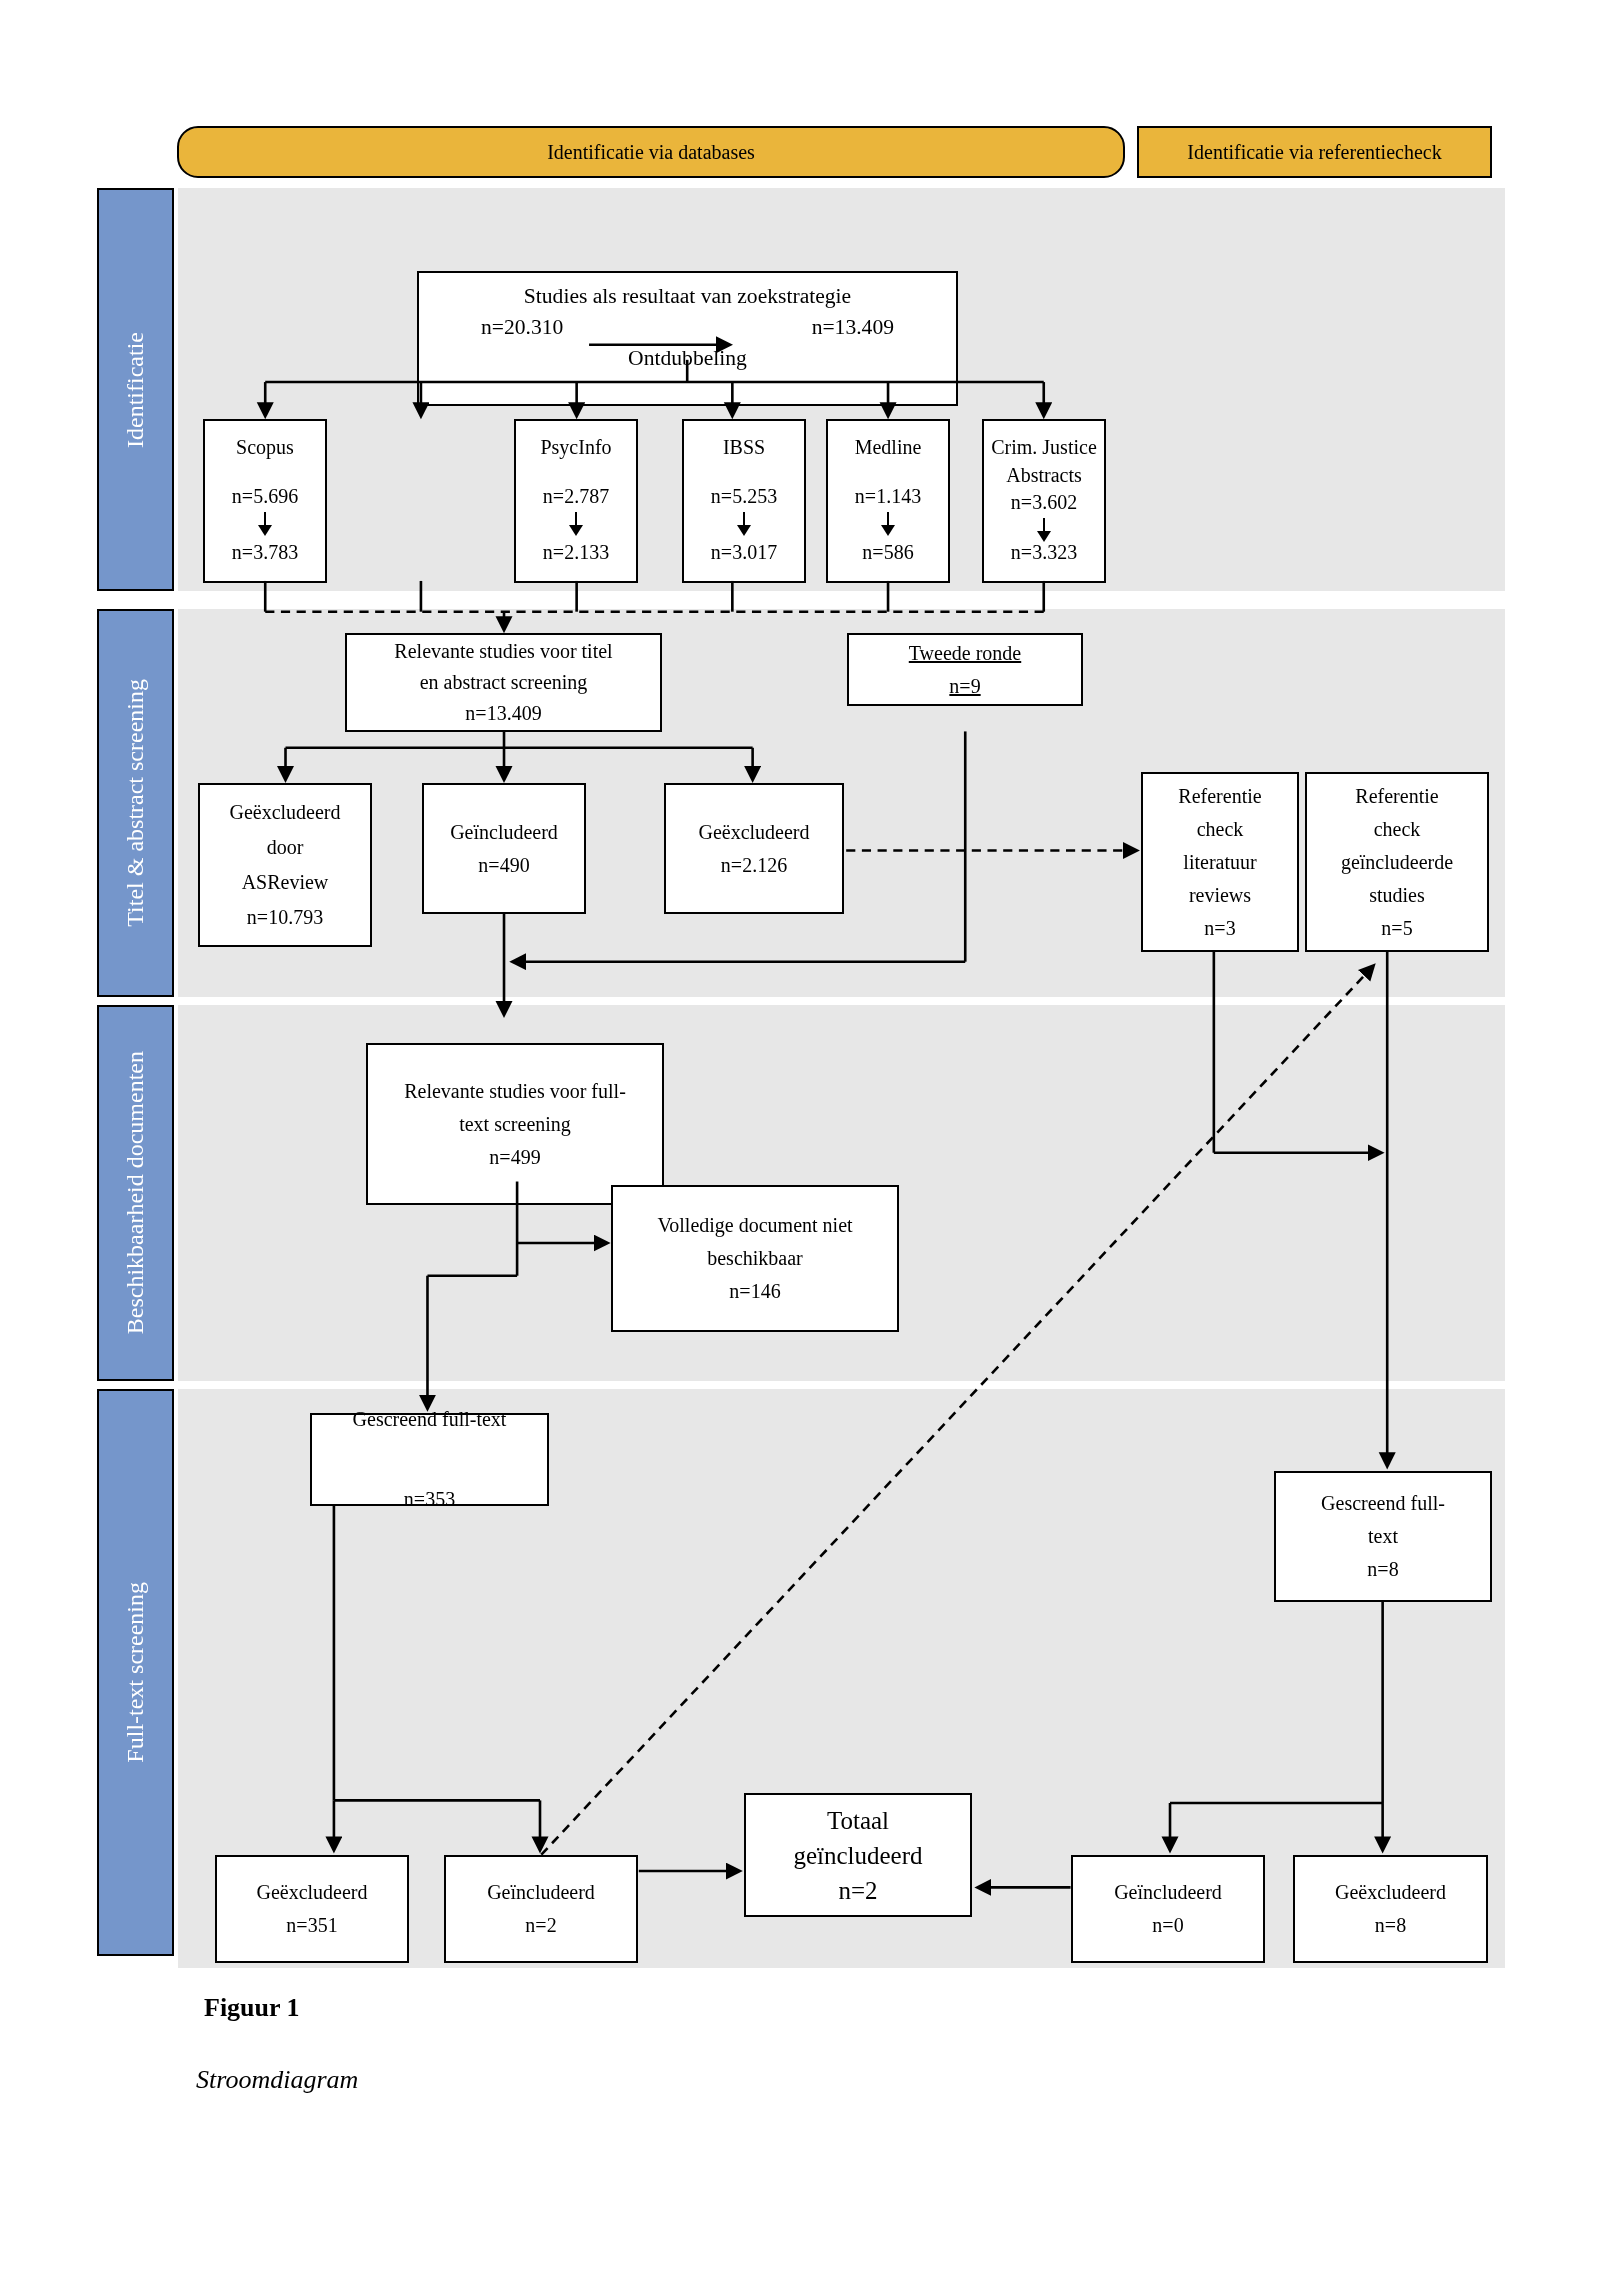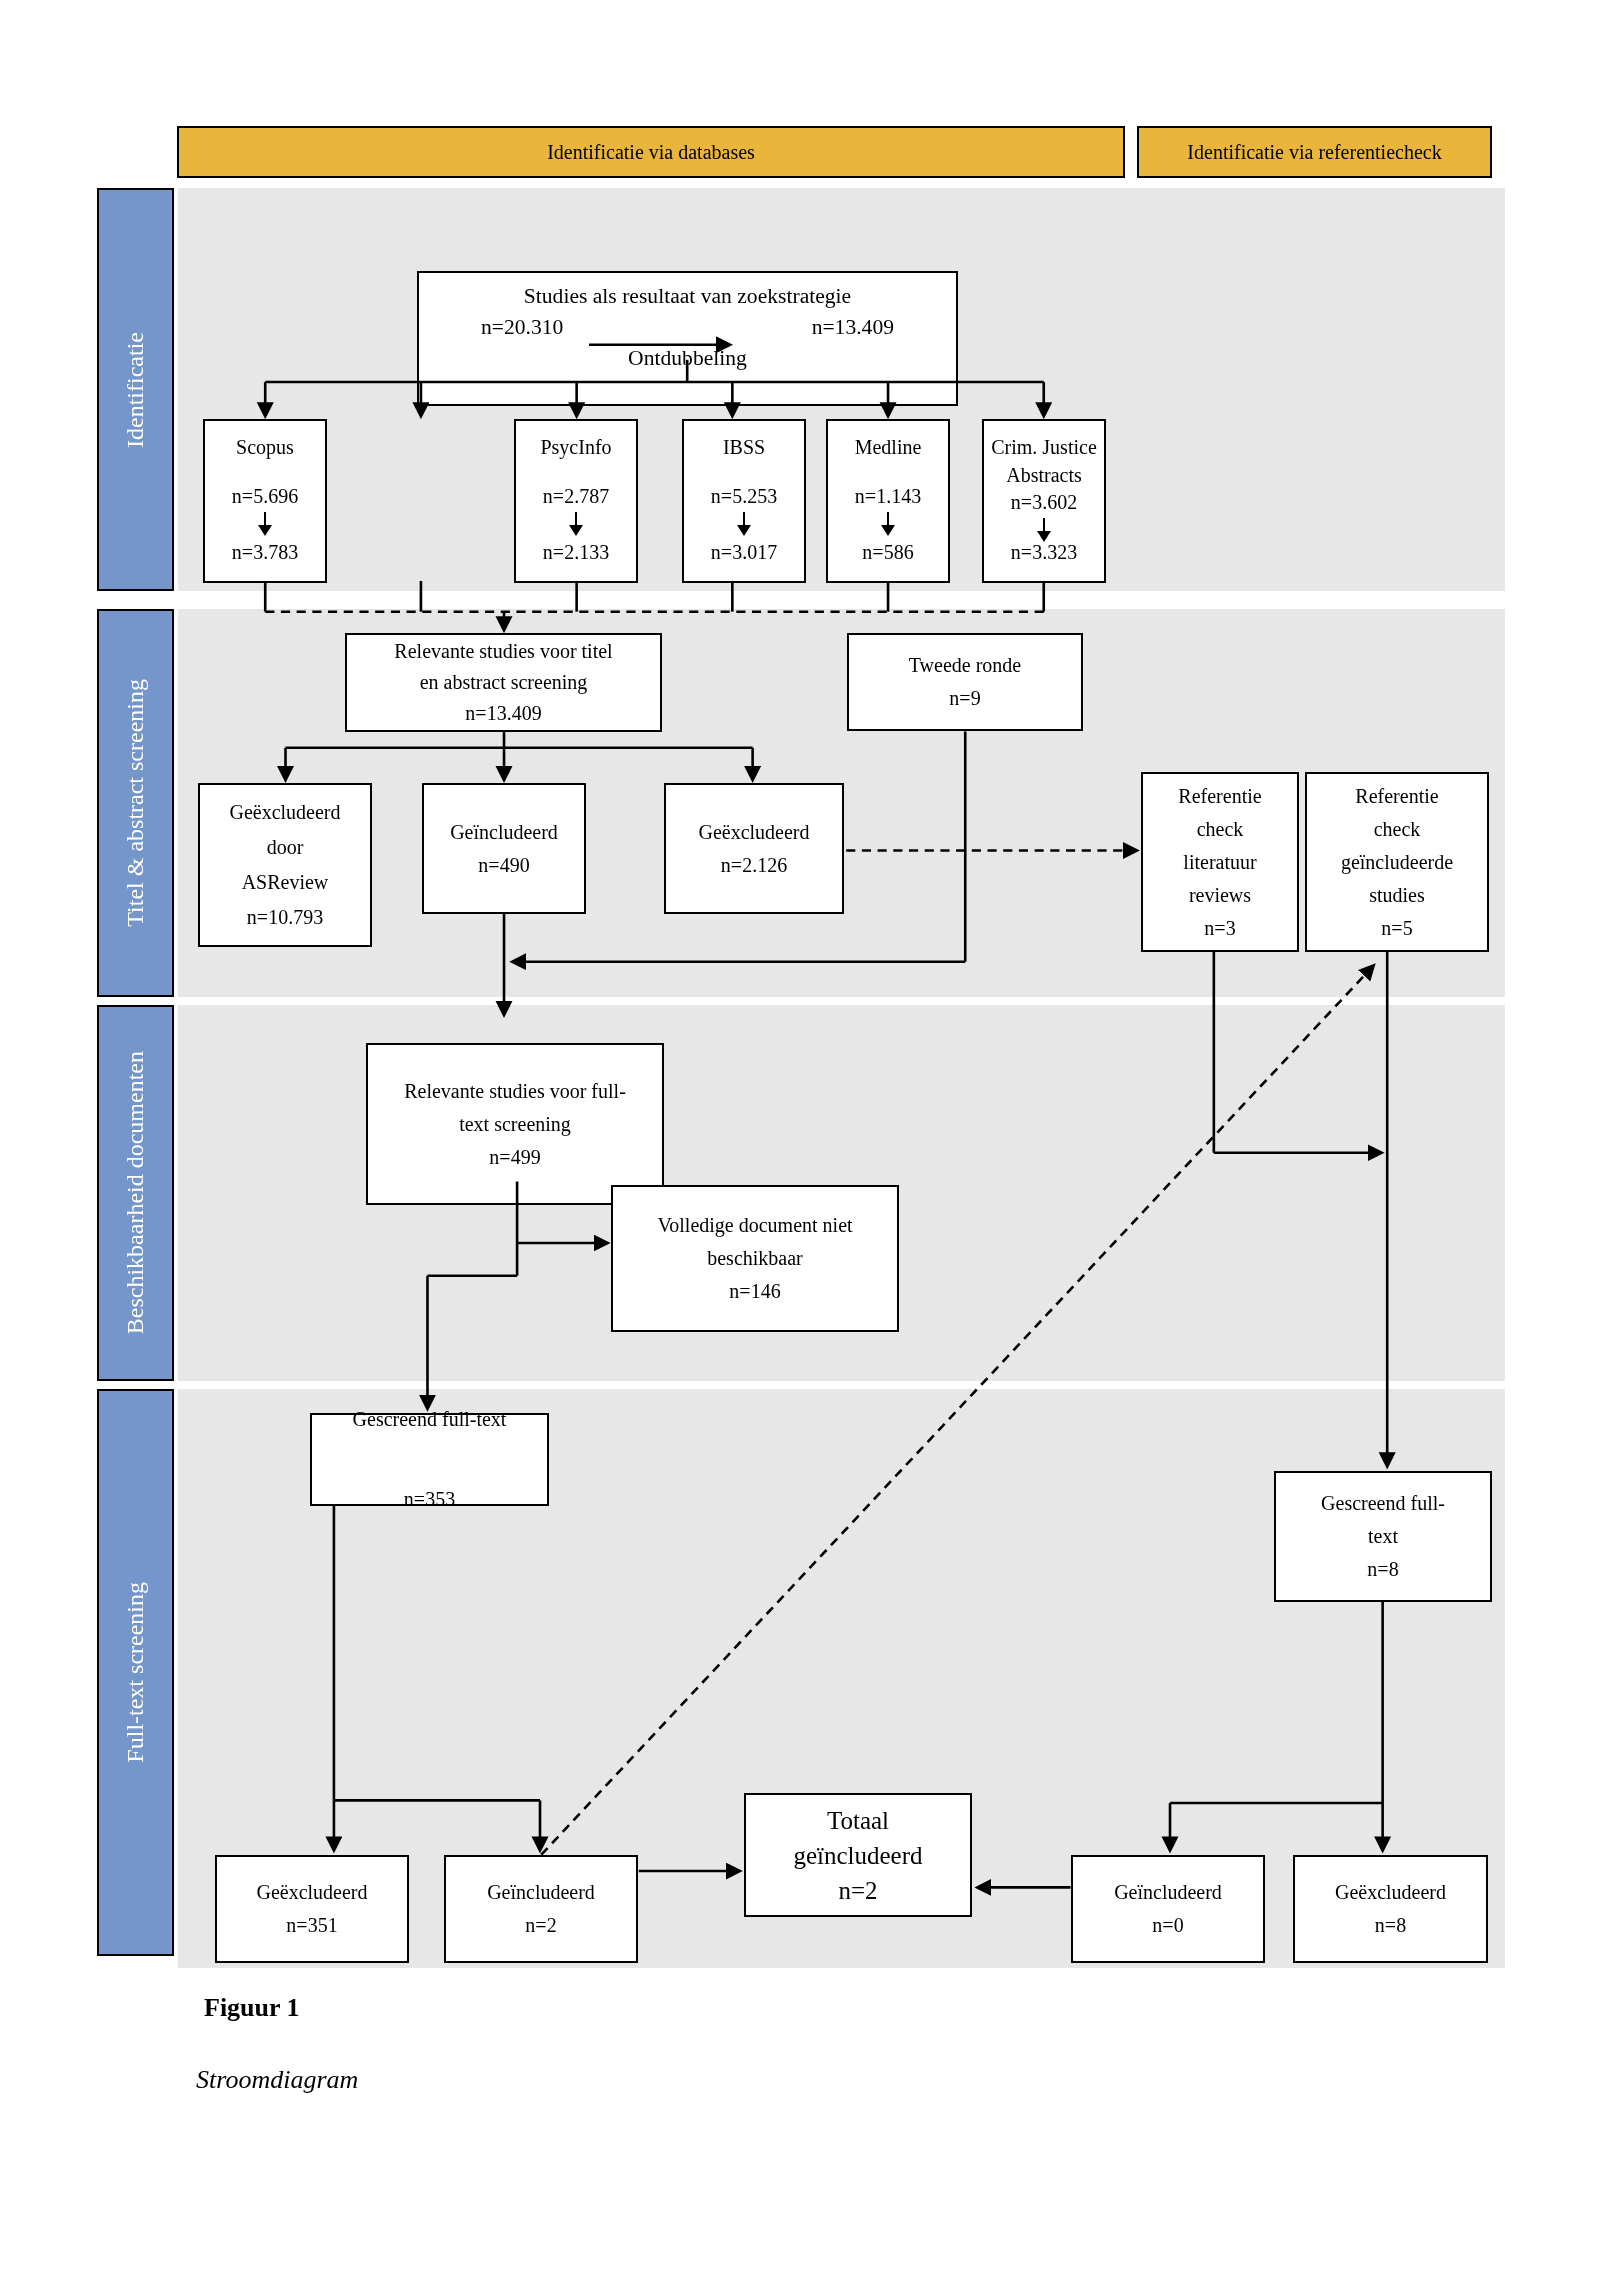--- a/index.html
+++ b/index.html
@@ -14,21 +14,21 @@
 
   
   .sec{position:absolute; left:178px; width:1327px; background:var(--secbg); z-index:0;}
   .g1{top:188px; height:403px;} .g2{top:609px; height:388px;}
   .g3{top:1005px; height:376px;} .g4{top:1389px; height:579px;}
 
   
   .hdr{position:absolute; top:126px; height:52px; background:var(--gold);
        border:2.6px solid #000; display:flex; align-items:center; justify-content:center;
        font-size:20px; z-index:2;}
-  .hdr-left{left:177px; width:948px;}
+  .hdr-left{left:177px; width:948px;border-radius:21px;}
   .hdr-right{left:1137px; width:355px;}
 
   
   .side{position:absolute; left:97px; width:77px; background:var(--blue);
         border:2.6px solid #000; display:flex; align-items:center; justify-content:center; z-index:2;}
   .s1{top:188px; height:403px;} .s2{top:609px; height:388px;}
   .s3{top:1005px; height:376px;} .s4{top:1389px; height:567px;}
   .vtext{writing-mode:vertical-rl; transform:rotate(180deg); color:#ffffff;
          font-size:24px; white-space:nowrap;}
 
@@ -48,21 +48,21 @@
   .db4{left:670px;margin-left:12px;} .db5{left:826px;} .db6{left:982px;}
   .db-n1{margin-top:auto;}
   .varrow{position:relative; width:17px; height:26px; margin:1.3px 0;}
   .varrow::before{content:""; position:absolute; left:50%; top:0; transform:translateX(-50%);
                   width:2px; height:14.4px; background:#000;}
   .varrow::after{content:""; position:absolute; left:50%; top:13px; transform:translateX(-50%);
                  border-left:7.2px solid transparent; border-right:7.2px solid transparent;
                  border-top:11.8px solid #000;}
 
   .b-relta{left:345px; top:633px; width:317px; height:99px; line-height:31px;}
-  .b-tweede{left:847px; top:633px; width:236px; height:98px;}
+  .b-tweede{left:847px; top:633px; width:236px; height:73px;text-decoration:underline;}
   .b-asr{left:198px; top:783px; width:174px; height:164px; line-height:35px;}
   .b-inc490{left:422px; top:783px; width:164px; height:131px;}
   .b-exc2126{left:664px; top:783px; width:180px; height:131px;}
   .b-reflit{left:1141px; top:772px; width:158px; height:180px; line-height:33px;}
   .b-refinc{left:1305px; top:772px; width:184px; height:180px; line-height:33px;}
   .b-relft{left:366px; top:1043px; width:298px; height:162px;}
   .b-vol{left:611px; top:1185px; width:288px; height:147px;}
   .b-scr353{left:310px; top:1413px; width:239px; height:93px;gap:47px;}
   .b-scr8{left:1274px; top:1471px; width:218px; height:131px;}
   .b-exc351{left:215px; top:1855px; width:194px; height:108px;}

